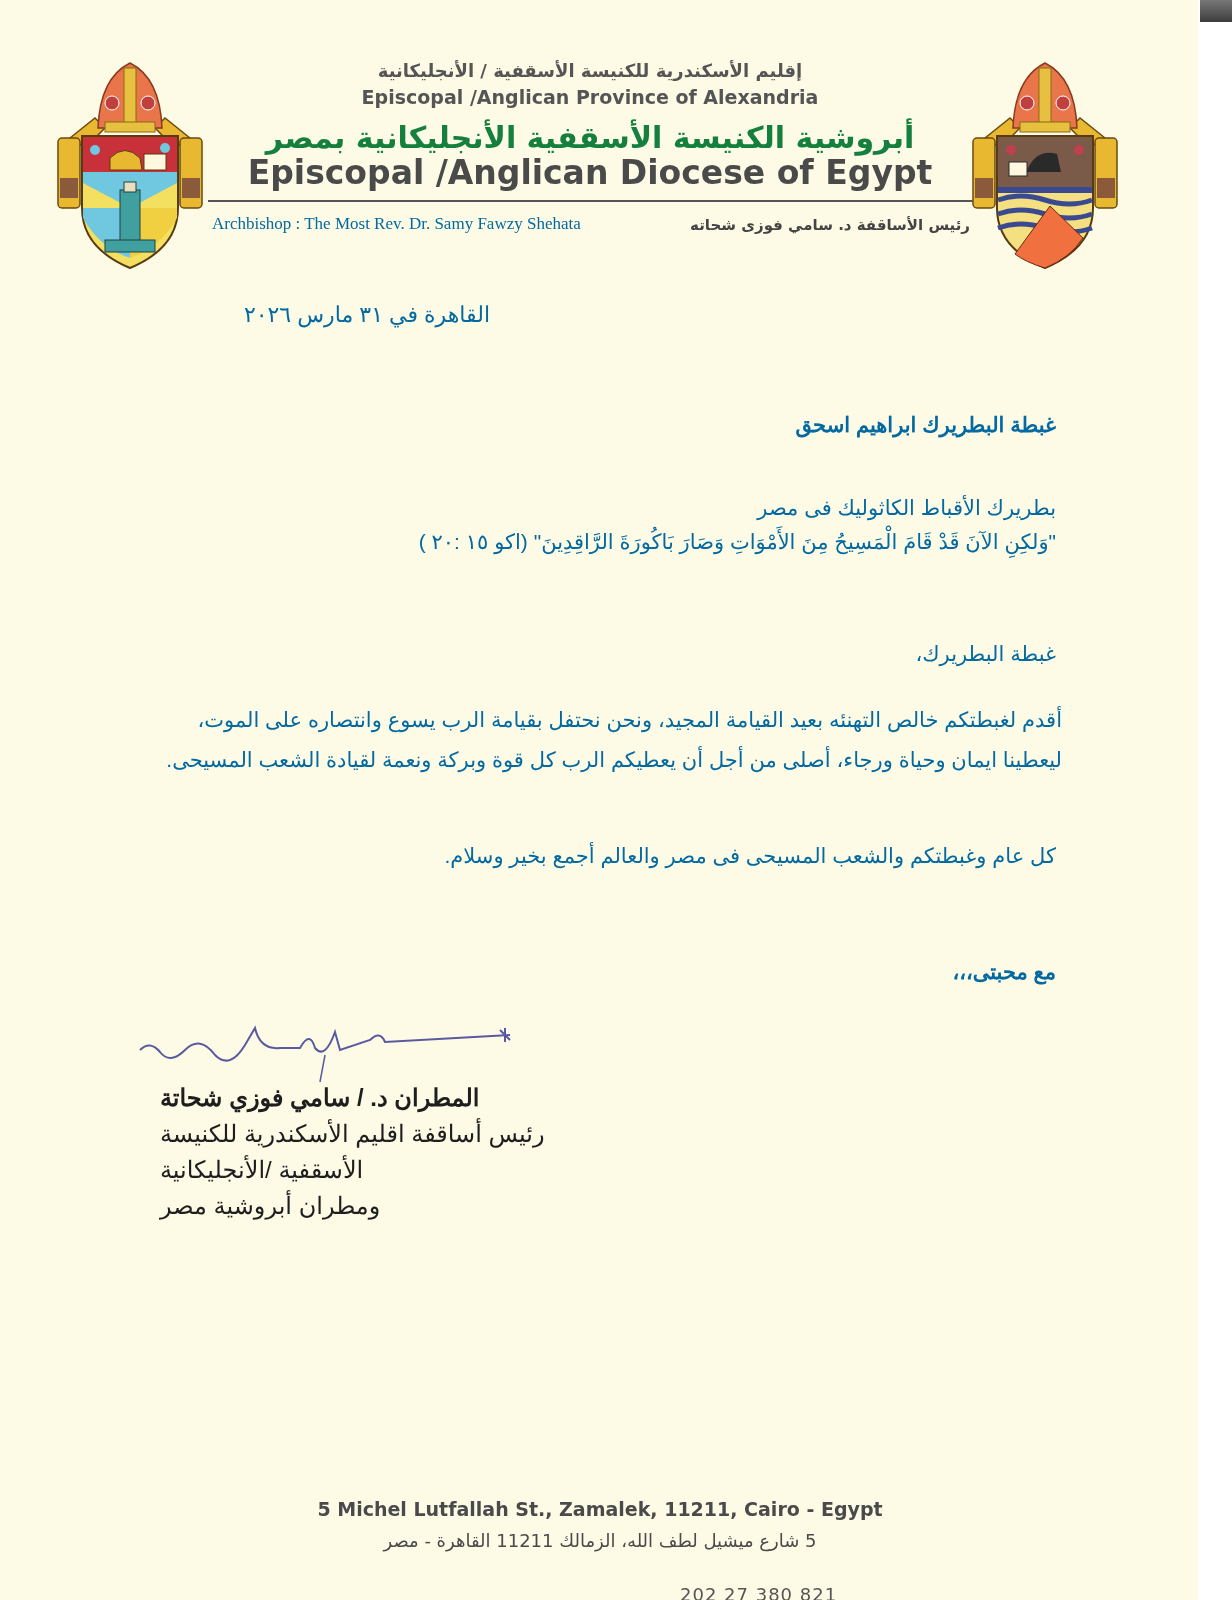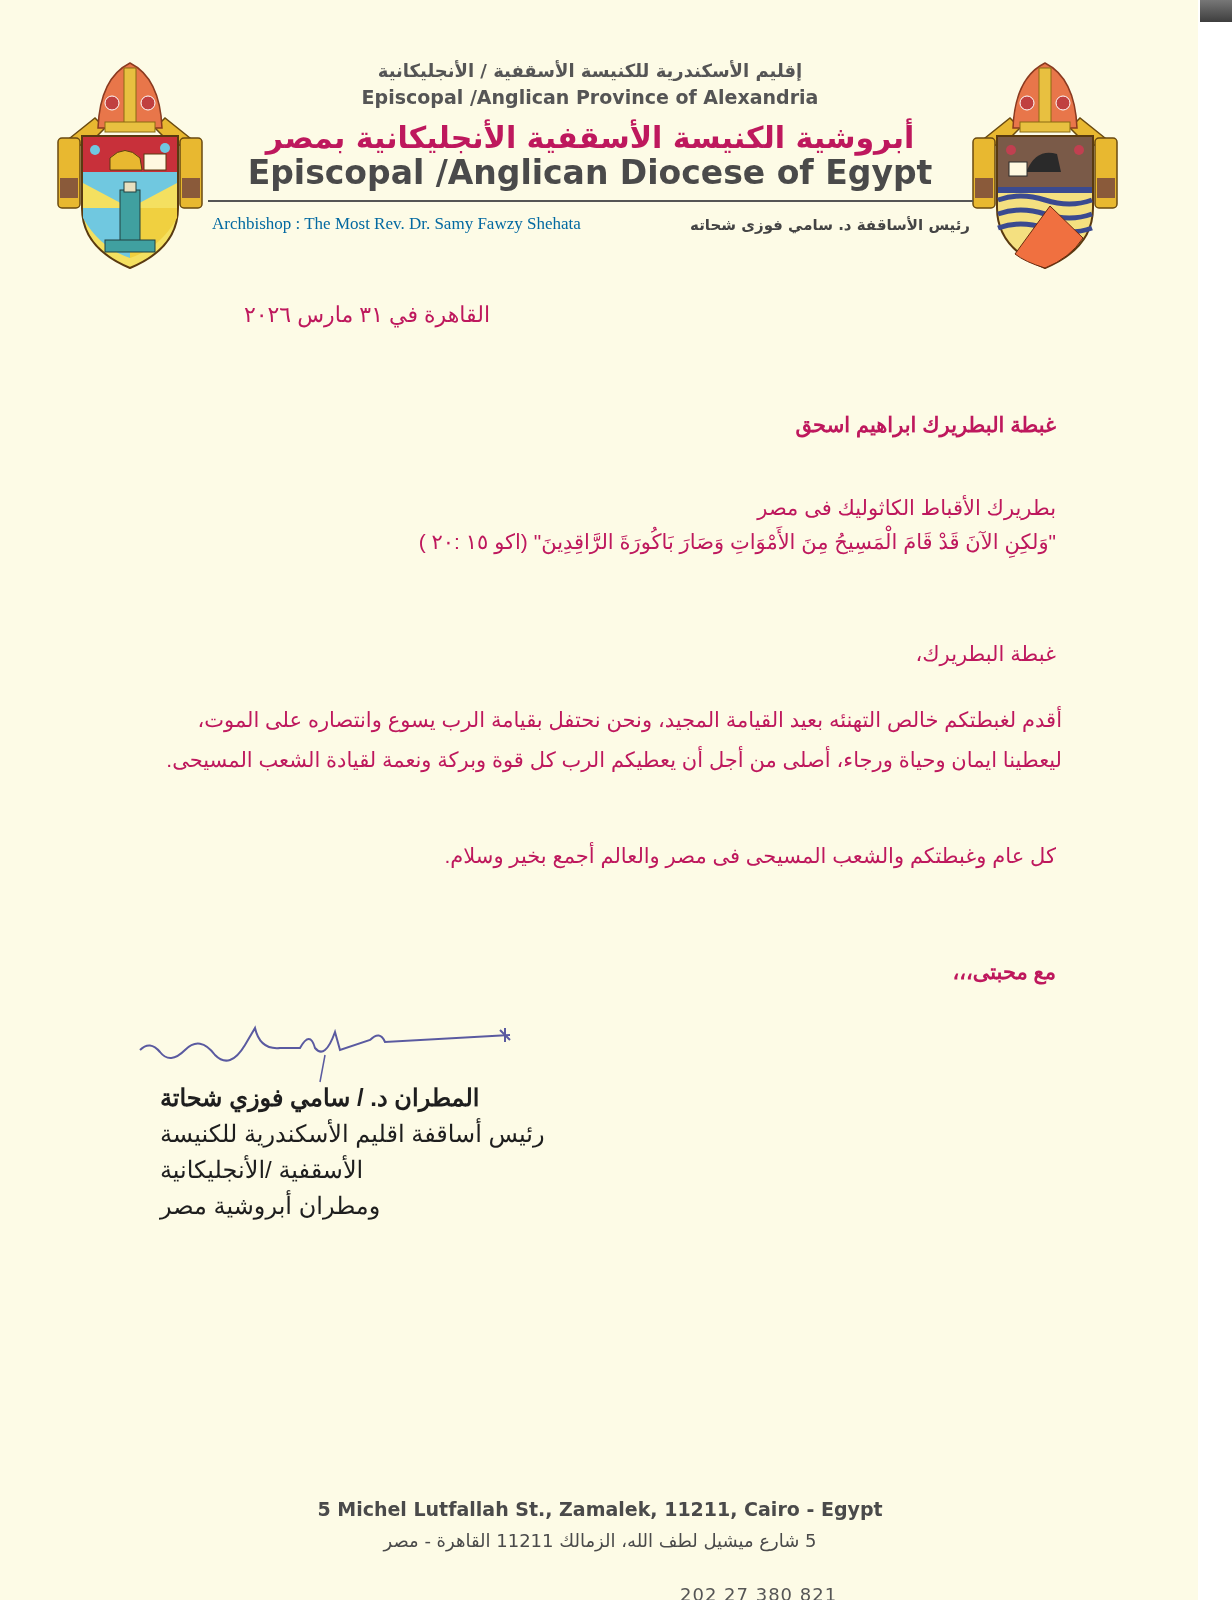--- a/index.html
+++ b/index.html
@@ -17,27 +17,27 @@
     position: absolute; left: 1200px; top: 0; width: 32px; height: 22px;
     background: linear-gradient(#777 0%, #3e3e3e 100%);
   }
   .crest { position: absolute; width: 160px; height: 215px; }
   .crest-left { left: 50px; top: 58px; }
   .crest-right { left: 965px; top: 58px; }
 
   .lh { position: absolute; left: 200px; width: 780px; text-align: center; color: #4a4a4a; }
   .lh-prov-ar { top: 60px; font-size: 18px; direction: rtl; font-weight: bold; color: #555; }
   .lh-prov-en { top: 86px; font-size: 19px; font-weight: bold; color: #555; }
-  .lh-dio-ar { top: 120px; font-size: 30px; direction: rtl; font-weight: bold; color: #be185d; }
+  .lh-dio-ar { top: 120px; font-size: 30px; direction: rtl; font-weight: bold; color: #15803d; }
   .lh-dio-en { top: 153px; font-size: 33px; font-weight: bold; color: #4a4a4a; font-family: "DejaVu Sans", sans-serif; }
   .lh-rule { position: absolute; left: 208px; top: 200px; width: 765px; height: 2px; background: #555; }
   .lh-arch-en { position: absolute; left: 212px; top: 214px; font-size: 17px; font-family: "Liberation Serif", serif; color: #0369a1; }
   .lh-arch-ar { position: absolute; left: 640px; width: 330px; top: 216px; font-size: 15px; direction: rtl; text-align: right; color: #444; font-weight: bold; }
 
-  .ar { position: absolute; direction: rtl; text-align: right; font-family: "Liberation Sans", sans-serif; color: #be185d; font-size: 21px; }
+  .ar { position: absolute; direction: rtl; text-align: right; font-family: "Liberation Sans", sans-serif; color: #0369a1; font-size: 21px; }
   .date { left: 200px; width: 290px; top: 302px; font-size: 22px; }
   .recipient-name { right: 176px; top: 413px; font-weight: bold; }
   .recipient-title { right: 176px; top: 496px; }
   .verse { right: 176px; top: 530px; font-size: 21px; }
   .salutation { right: 176px; top: 642px; }
   .para { right: 170px; width: 940px; top: 700px; line-height: 40px; }
   .wishes { right: 176px; top: 844px; }
   .closing { right: 176px; top: 960px; font-weight: bold; margin-left: 44px; }
 
   .signature { position: absolute; left: 130px; top: 1010px; width: 400px; height: 75px; }

